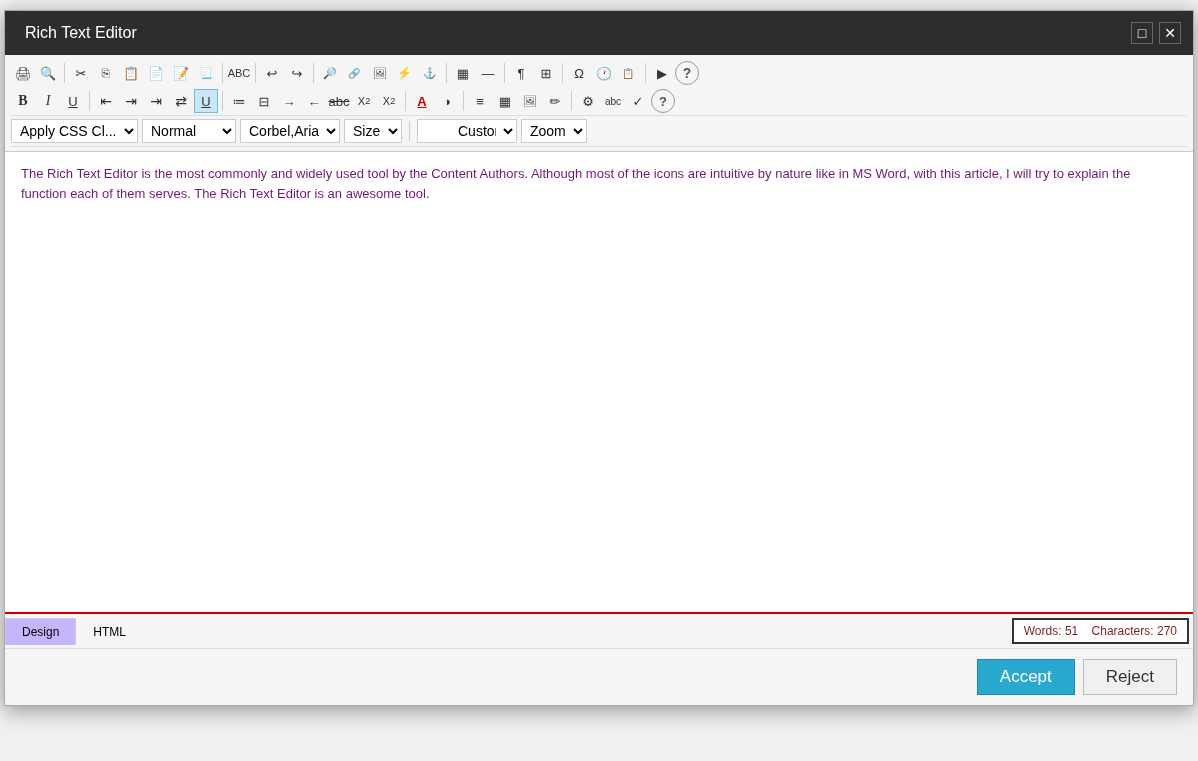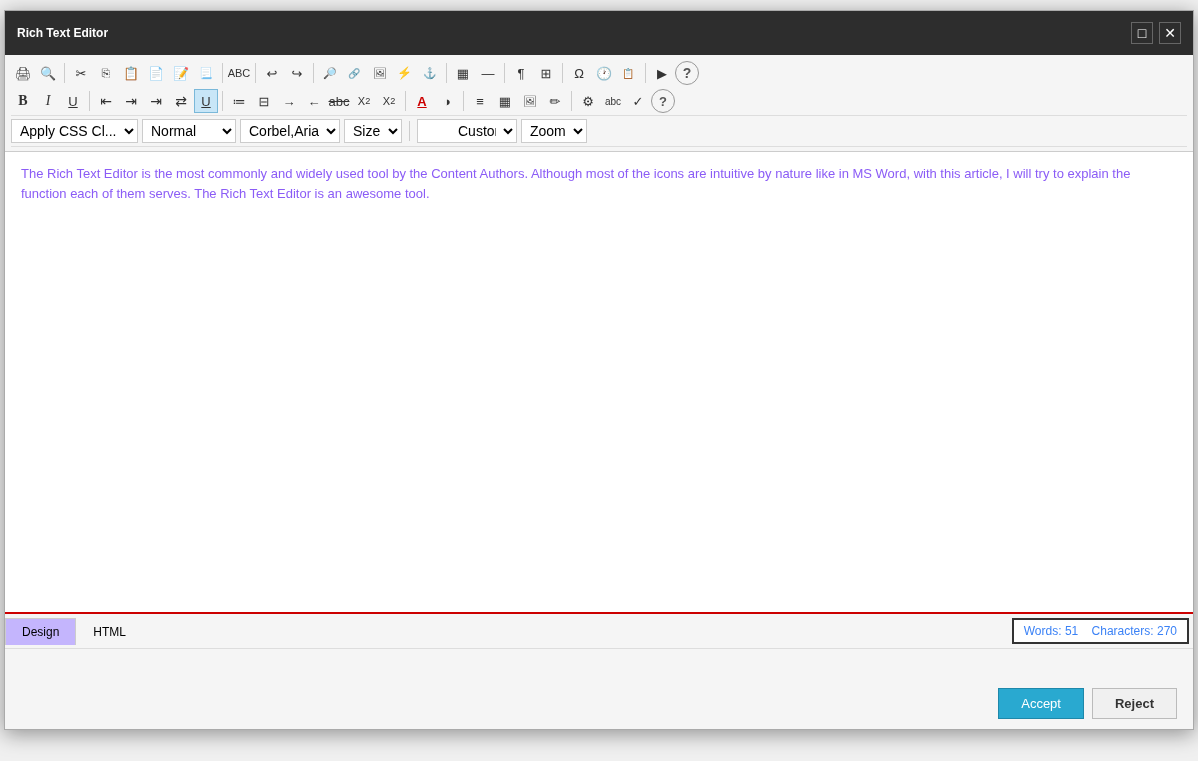--- a/index.html
+++ b/index.html
@@ -29,22 +29,23 @@
       background: #2d2d2d;
       color: #fff;
       padding: 8px 12px;
       display: flex;
       align-items: center;
       justify-content: space-between;
       height: 44px;
     }
 
     .modal-title {
-      font-size: 12px;
-      font-weight: bold;
+      font-size: 16px;
+      font-weight: normal;
+      margin-left: 8px;
     }
 
     .modal-header-buttons {
       display: flex;
       gap: 6px;
     }
 
     .modal-header-btn {
       width: 22px;
       height: 22px;
@@ -122,21 +123,21 @@
       color: #0000cc;
       font-size: 13px;
       line-height: 1.5;
       flex: 1;
       border: none;
       outline: none;
       overflow-y: auto;
     }
 
     .editor-content p {
-      color: #8b5cf6;
+      color: #701a75;
     }
 
     .editor-bottom-bar {
       background: #f5f5f5;
       border-top: 2px solid #c00;
       display: flex;
       align-items: center;
       height: 36px;
     }
 
@@ -154,54 +155,52 @@
       border-color: #ccc;
       border-bottom-color: #fff;
       margin-bottom: -1px;
     }
 
     .word-count {
       margin-left: auto;
       padding: 4px 10px;
       border: 2px solid #333;
       font-size: 12px;
-      color: #3b82f6;
+      color: #7f1d1d;
       background: #fff;
       margin-right: 4px;
     }
 
     .modal-footer {
       background: #f5f5f5;
       border-top: 1px solid #ddd;
       padding: 10px 16px;
       display: flex;
       justify-content: flex-end;
       gap: 8px;
       align-items: center;
     }
 
     .footer-btn {
       padding: 7px 22px;
-      font-size: 13px;
+      font-size: 17px;
       cursor: pointer;
       border: 1px solid #bbb;
-      margin-top: 29px;
     }
 
     .footer-btn.accept {
       background: #29a9d0;
       color: #fff;
       border-color: #1e88aa;
     }
 
     .footer-btn.reject {
       background: #f0f0f0;
       color: #333;
       border-color: #bbb;
-      font-weight: bold;
     }
 
     .btn-bold { font-weight: bold; font-family: serif; }
     .btn-italic { font-style: italic; font-family: serif; }
     .btn-underline { text-decoration: underline; }
   </style>
 </head>
 <body>
 
 <div class="modal-wrapper">

